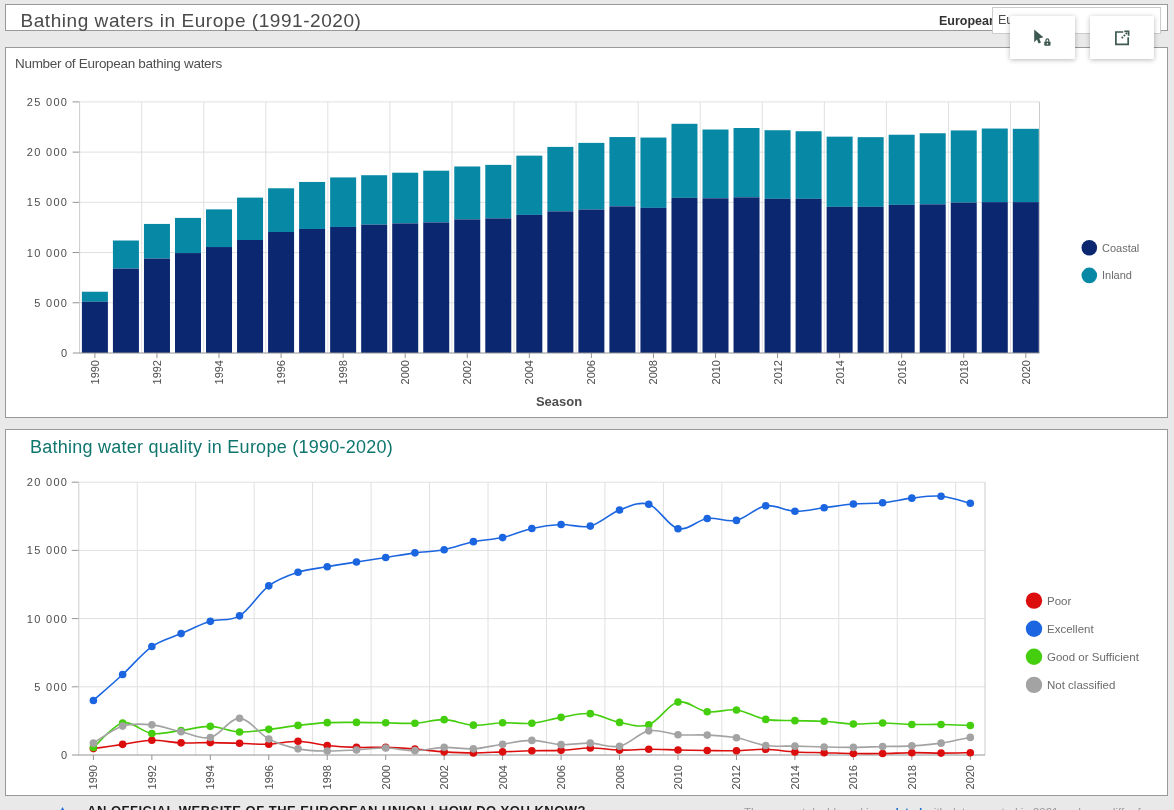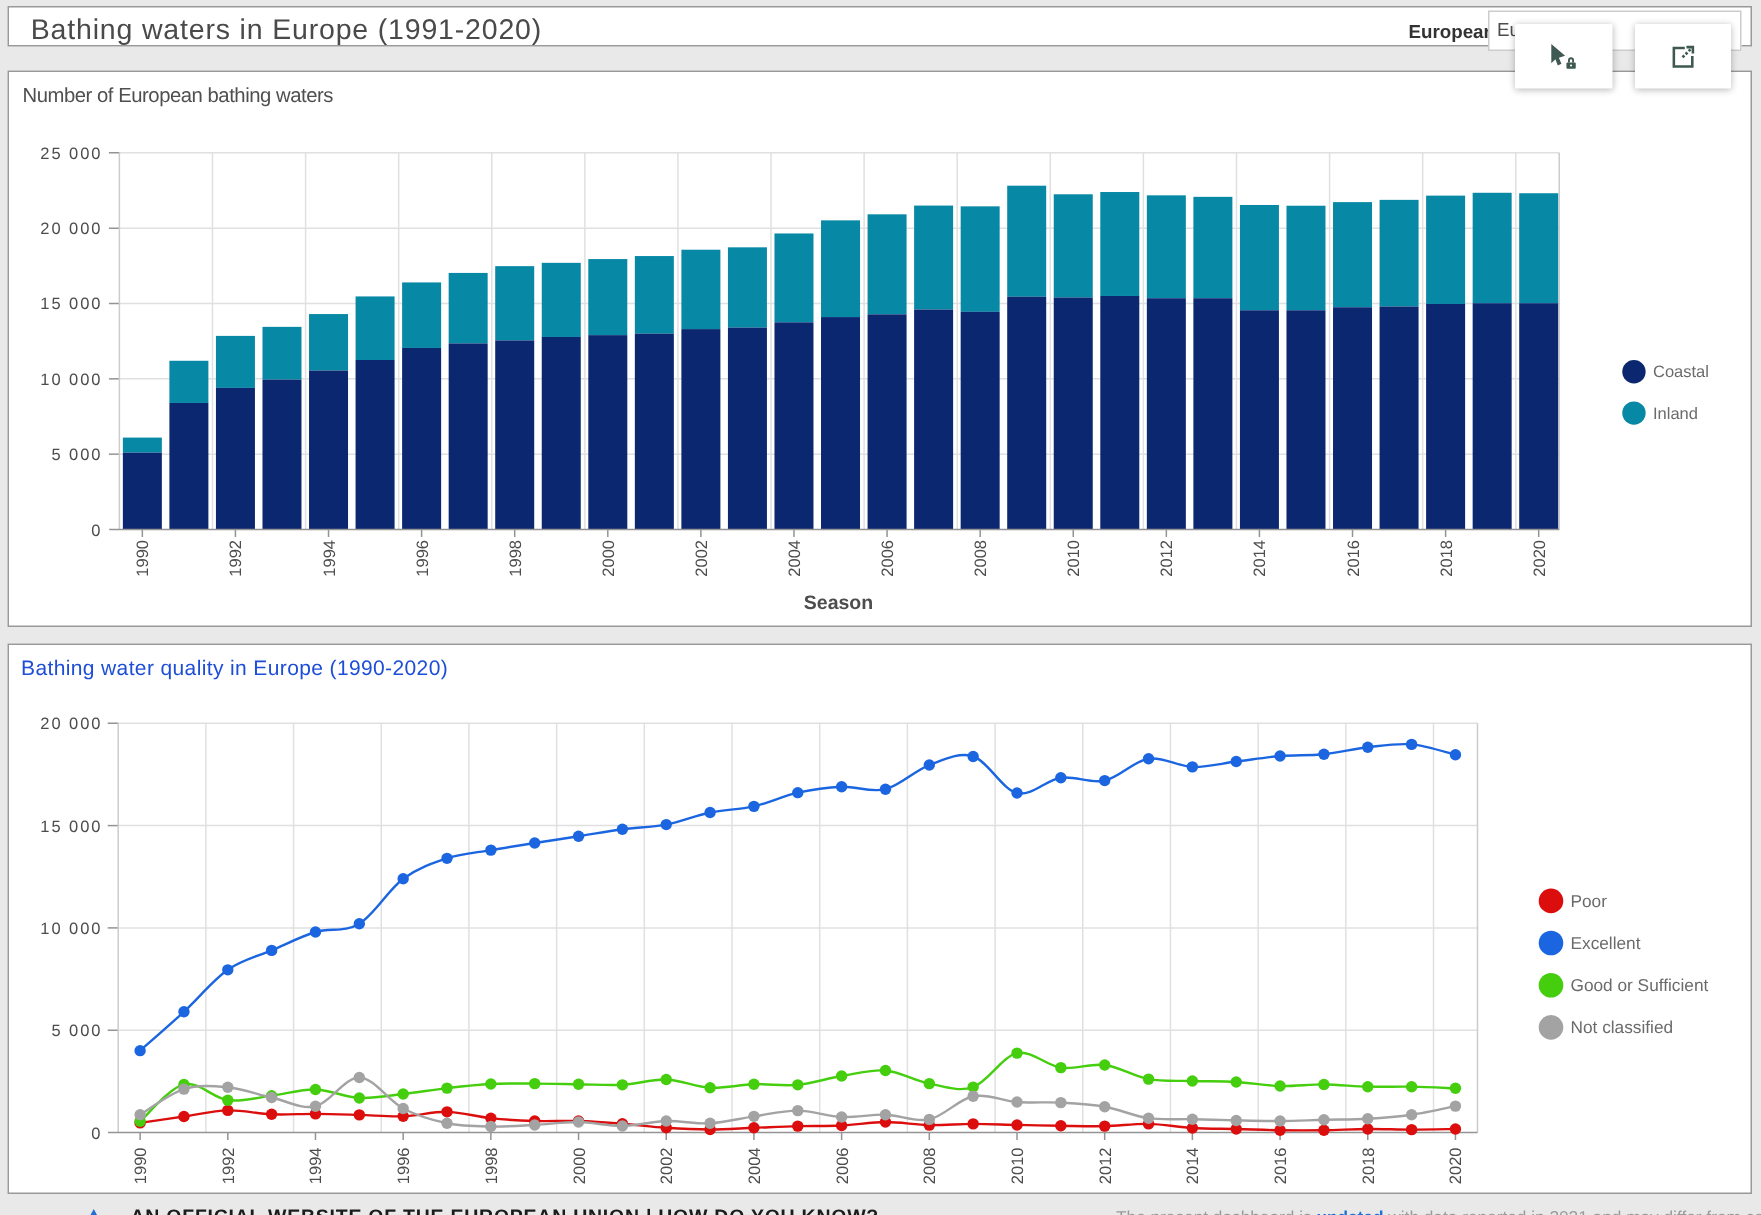--- a/index.html
+++ b/index.html
@@ -152,21 +152,21 @@
 <text transform="translate(1023.8,312) rotate(-90)" text-anchor="end" font-size="11" fill="#4d4d4d" font-family="Liberation Sans, sans-serif">2020</text>
 <text x="553" y="358" font-size="13" font-weight="bold" fill="#4d4d4d" text-anchor="middle" font-family="Liberation Sans, sans-serif">Season</text>
 <circle cx="1083.3" cy="199.8" r="7.8" fill="#0a2770"></circle>
 <text x="1096" y="203.6" font-size="11" fill="#6b6b6b" font-family="Liberation Sans, sans-serif">Coastal</text>
 <circle cx="1083.3" cy="227.4" r="7.8" fill="#0789a6"></circle>
 <text x="1096" y="231.2" font-size="11" fill="#6b6b6b" font-family="Liberation Sans, sans-serif">Inland</text>
 </svg>
 </div>
 
 <div class="panel" style="left:5px;top:429px;width:1163px;height:367.3px;">
-  <div style="position:absolute;left:8px;top:6.5px;font-size:14px;letter-spacing:0.25px;color:#1d4ed8;">Bathing water quality in Europe (1990-2020)</div>
+  <div style="position:absolute;left:24px;top:6.5px;font-size:18px;letter-spacing:0.25px;color:#0f766e;">Bathing water quality in Europe (1990-2020)</div>
 <svg width="1163" height="367.3" style="position:absolute;left:0;top:0">
 <text x="62.3" y="329" font-size="11" fill="#4d4d4d" text-anchor="end" letter-spacing="1.3" font-family="Liberation Sans, sans-serif">0</text>
 <line x1="72.8" y1="256.8" x2="979" y2="256.8" stroke="#e0e0e0" stroke-width="1"></line>
 <line x1="65.8" y1="256.8" x2="72.8" y2="256.8" stroke="#949494" stroke-width="1"></line>
 <text x="62.3" y="260.8" font-size="11" fill="#4d4d4d" text-anchor="end" letter-spacing="1.3" font-family="Liberation Sans, sans-serif">5 000</text>
 <line x1="72.8" y1="188.6" x2="979" y2="188.6" stroke="#e0e0e0" stroke-width="1"></line>
 <line x1="65.8" y1="188.6" x2="72.8" y2="188.6" stroke="#949494" stroke-width="1"></line>
 <text x="62.3" y="192.6" font-size="11" fill="#4d4d4d" text-anchor="end" letter-spacing="1.3" font-family="Liberation Sans, sans-serif">10 000</text>
 <line x1="72.8" y1="120.4" x2="979" y2="120.4" stroke="#e0e0e0" stroke-width="1"></line>
 <line x1="65.8" y1="120.4" x2="72.8" y2="120.4" stroke="#949494" stroke-width="1"></line>

